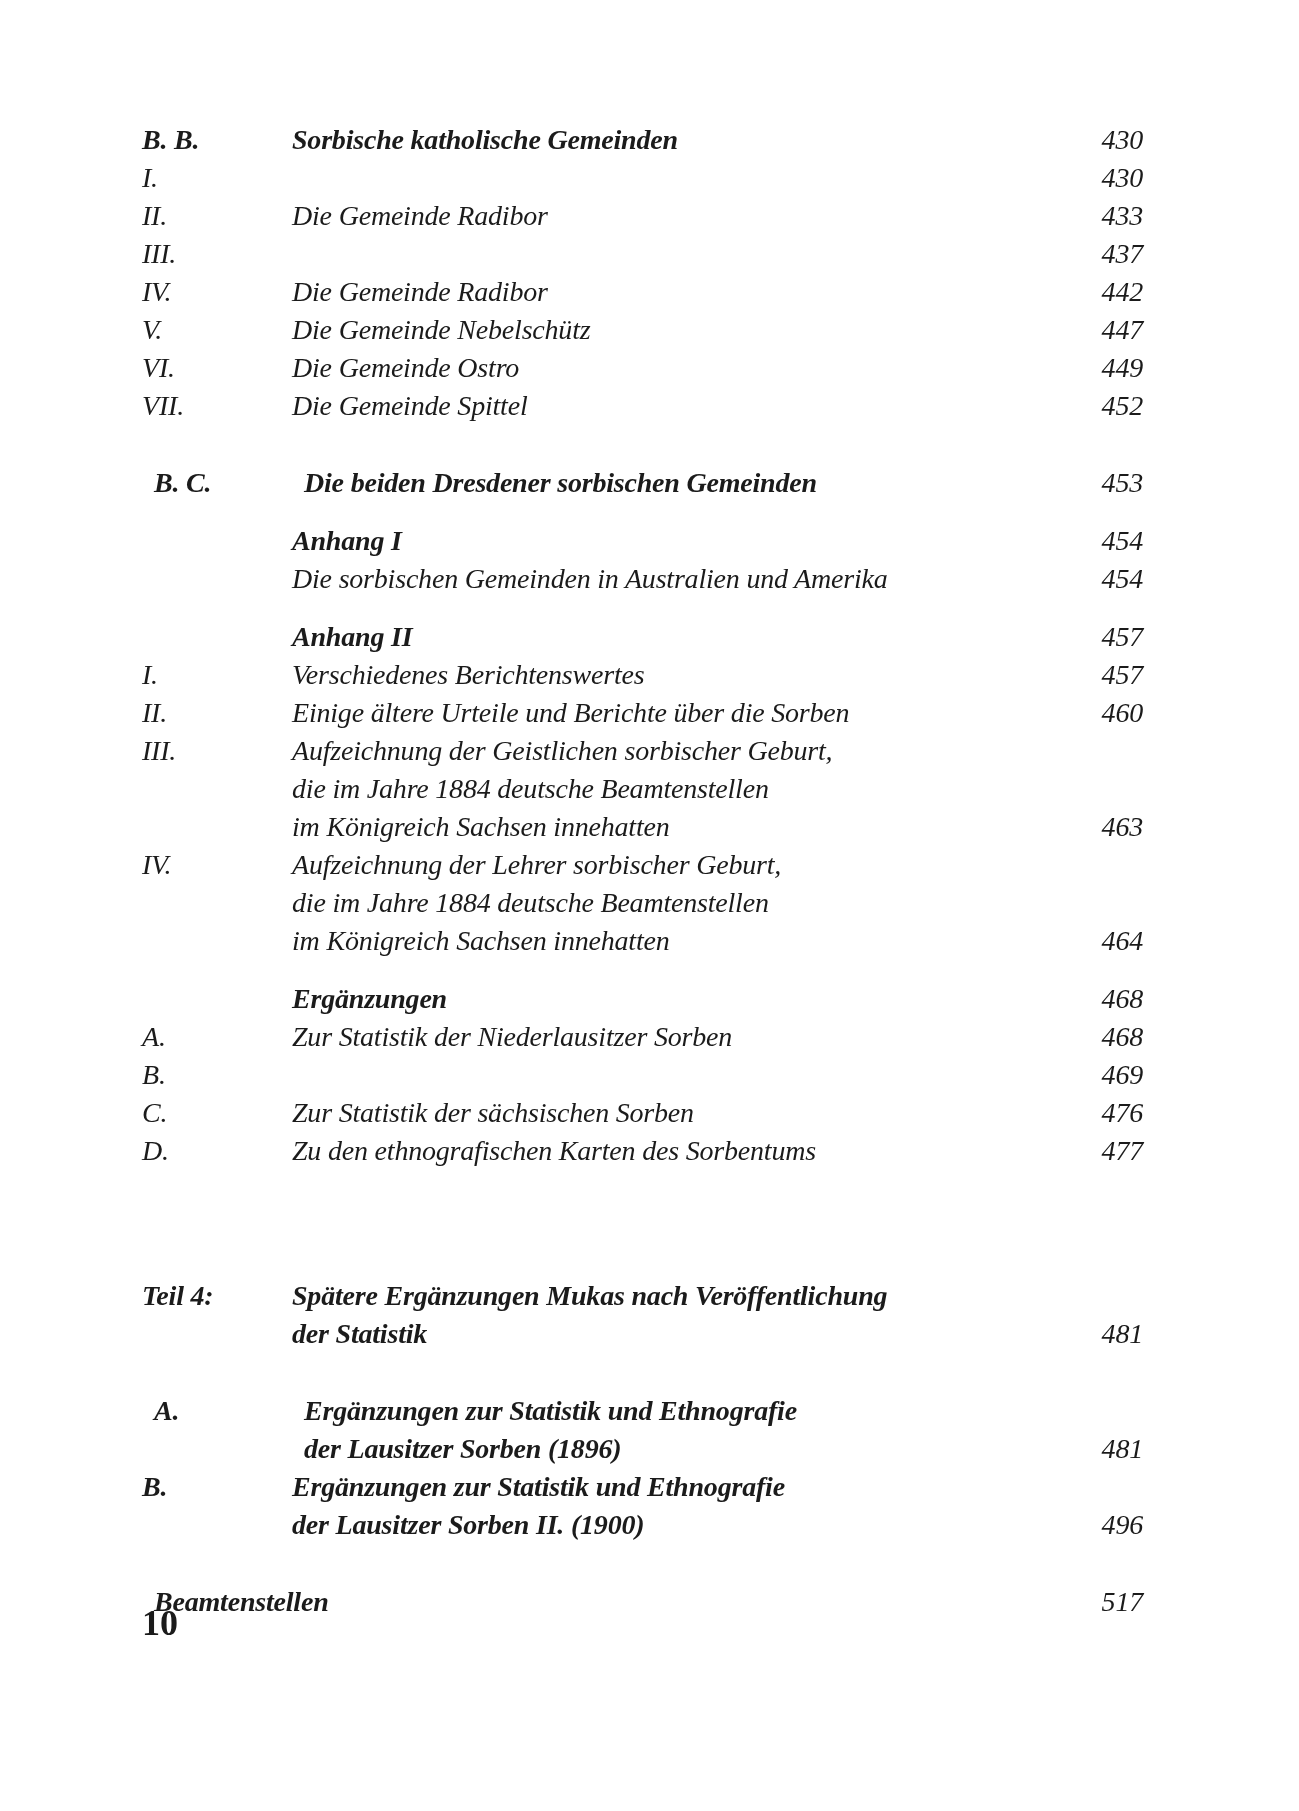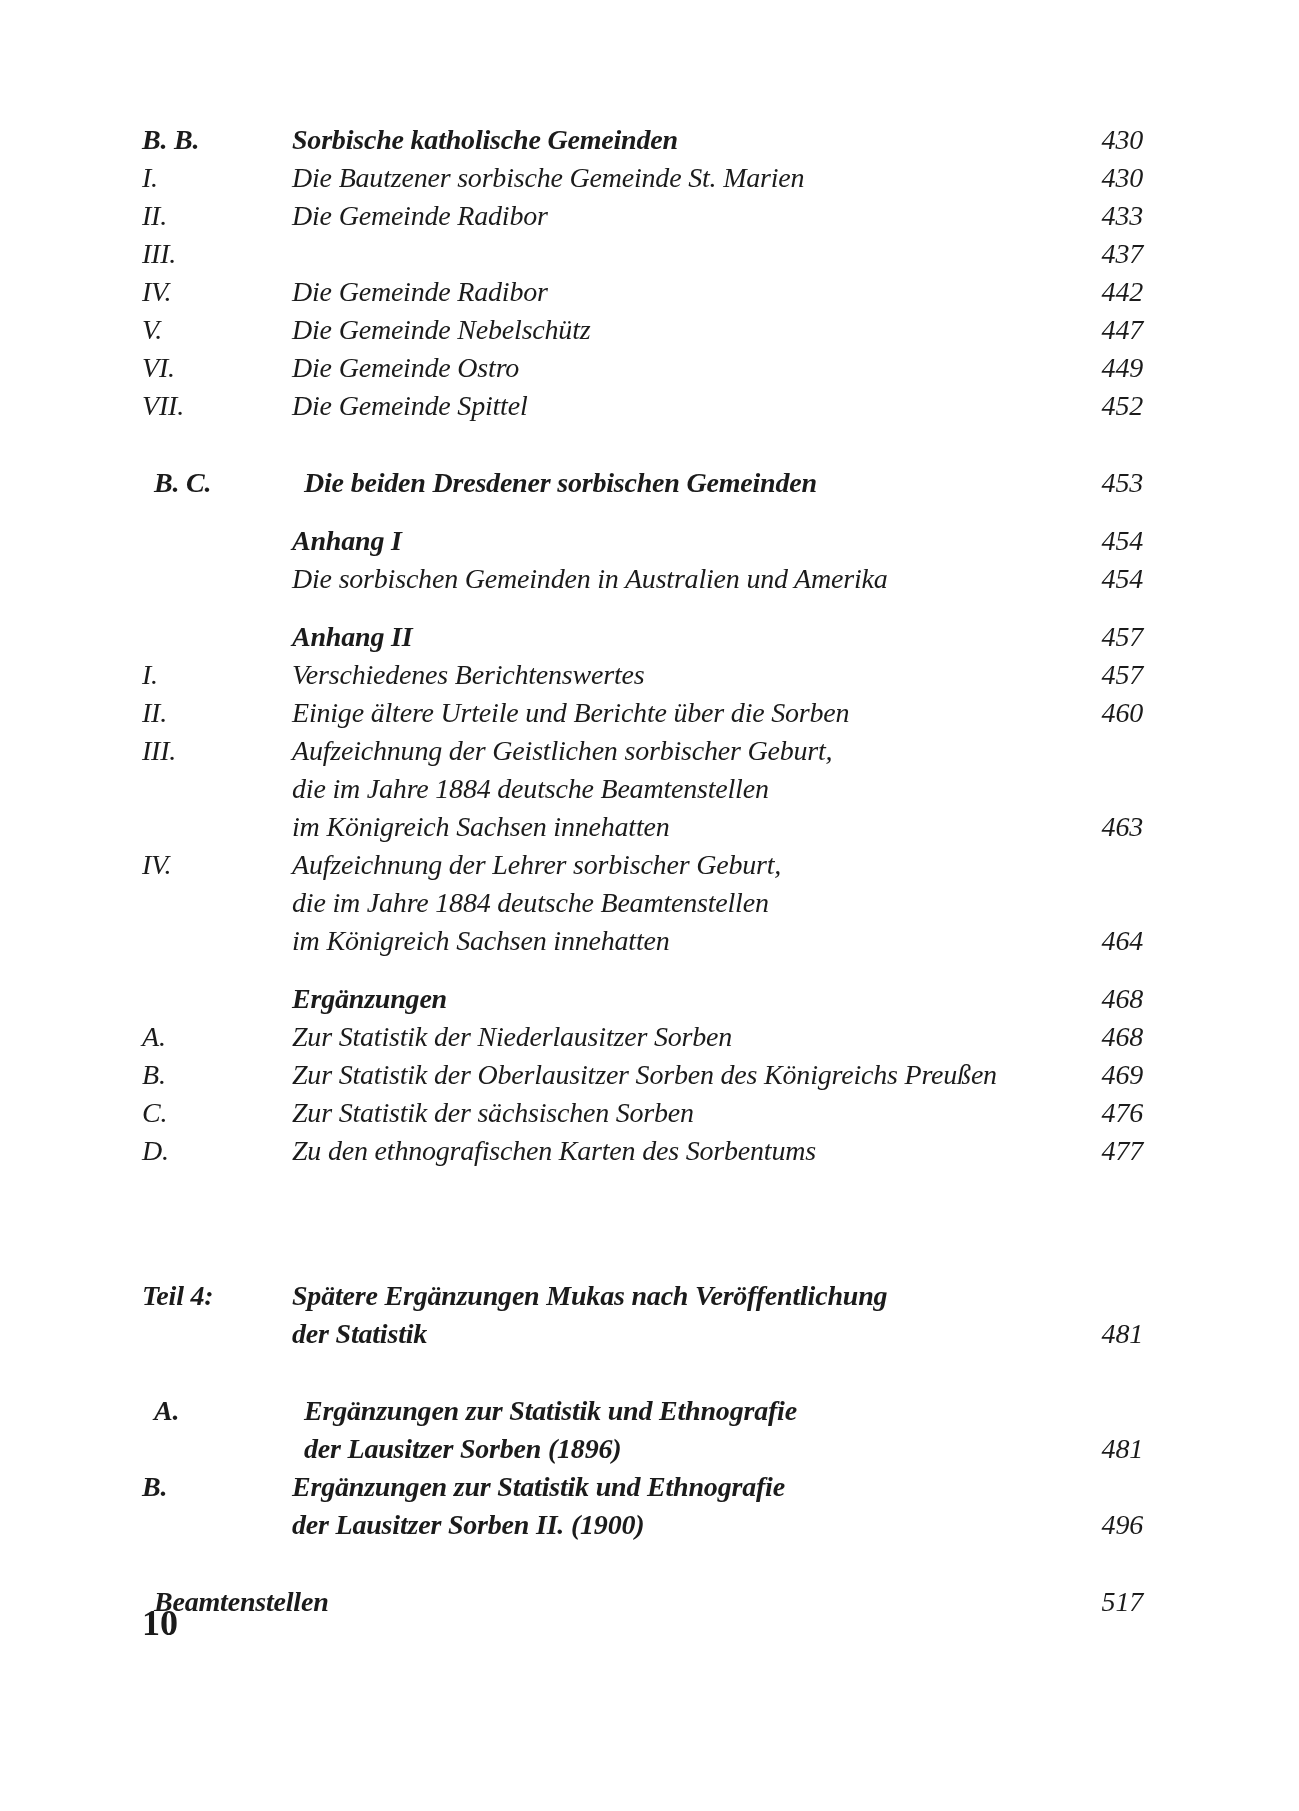--- a/index.html
+++ b/index.html
@@ -49,21 +49,20 @@
       <div class="entry bold">
         <div class="line">
           <span class="label">B. B.</span>
           <span class="text">Sorbische katholische Gemeinden</span>
           <span class="pg">430</span>
         </div>
       </div>
       <div class="entry">
         <div class="line">
           <span class="label">I.</span>
-          <span class="text">Die Bautzener sorbische Gemeinde St. Marien</span>
           <span class="pg">430</span>
         </div>
       </div>
       <div class="entry">
         <div class="line">
           <span class="label">II.</span>
           <span class="text">Die Gemeinde Radibor</span>
           <span class="pg">433</span>
         </div>
       </div>
@@ -187,21 +186,20 @@
       <div class="entry">
         <div class="line">
           <span class="label">A.</span>
           <span class="text">Zur Statistik der Niederlausitzer Sorben</span>
           <span class="pg">468</span>
         </div>
       </div>
       <div class="entry">
         <div class="line">
           <span class="label">B.</span>
-          <span class="text">Zur Statistik der Oberlausitzer Sorben des Königreichs Preußen</span>
           <span class="pg">469</span>
         </div>
       </div>
       <div class="entry">
         <div class="line">
           <span class="label">C.</span>
           <span class="text">Zur Statistik der sächsischen Sorben</span>
           <span class="pg">476</span>
         </div>
       </div>

